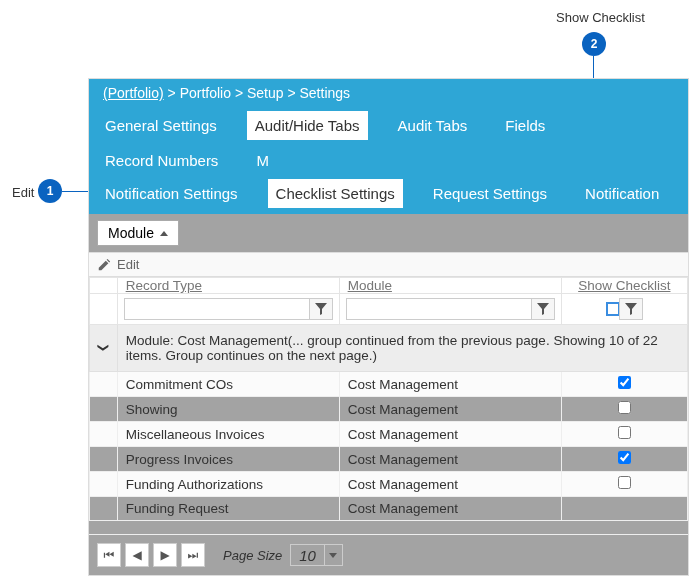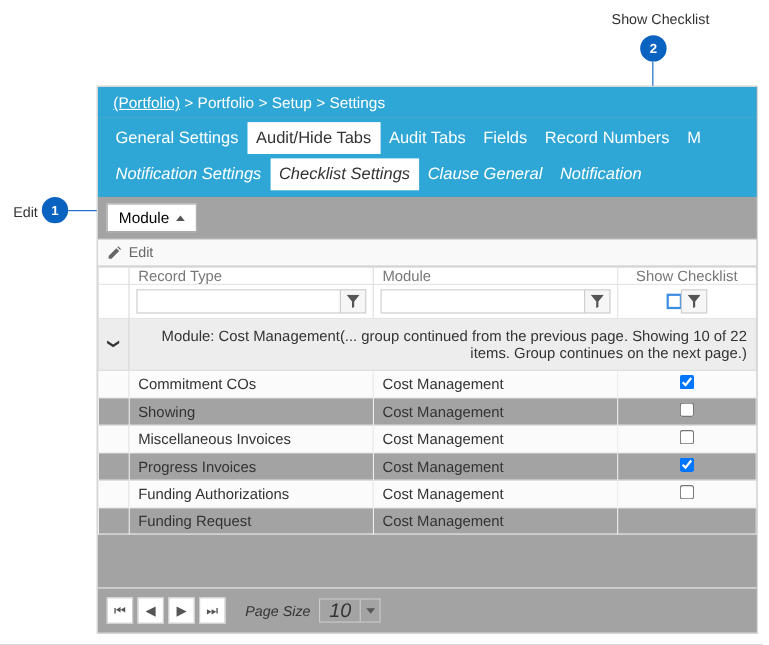--- a/index.html
+++ b/index.html
@@ -57,20 +57,21 @@
     background: #2ea6d6;
     color: #fff;
     padding: 6px 14px;
     font-size: 14px;
   }
   .breadcrumb a { color: #fff; text-decoration: underline; }
   .topnav {
     background: #2ea6d6;
     padding: 4px 8px 0 8px;
     display: flex;
+    gap: 22px;
     flex-wrap: wrap;
     row-gap: 6px;
   }
   .topnav .tab {
     color: #fff;
     padding: 6px 8px;
     font-size: 15px;
     cursor: pointer;
     white-space: nowrap;
   }
@@ -110,20 +111,21 @@
     border-collapse: collapse;
     font-size: 13.5px;
   }
   table.grid th {
     text-align: left;
     font-weight: 400;
     color: #777;
     border: 1px solid #e4e4e4;
     padding: 0 8px;
     background: #fff;
+    text-decoration: underline;
   }
   table.grid th:first-child, table.grid td:first-child {
     width: 28px;
     text-align: center;
   }
   table.grid th.col-check, .col-check { width: 140px; text-align: center; }
   .filter-row td {
     border: 1px solid #e4e4e4;
     padding: 4px 6px;
     background: #fff;
@@ -167,21 +169,20 @@
   .funnel {
     width: 12px; height: 12px;
   }
   .group-row td {
     background: #ededed;
     border: 1px solid #e0e0e0;
     padding: 8px 8px 8px 8px;
     vertical-align: top;
     font-size: 13.5px;
     color: #333;
-    text-align: right;
   }
   .group-row .chev {
     text-align: center;
     padding-top: 14px;
   }
   .data-row td {
     border: 1px solid #eee;
     padding: 4px 8px;
   }
   .data-row:nth-child(even) td { background: #fbfbfb; }
@@ -220,21 +221,21 @@
     font-style: italic;
   }
   .page-size-input {
     display: inline-flex;
     border: 1px solid #ccc;
     height: 22px;
     align-items: center;
   }
   .page-size-input span.val {
     padding: 0 8px;
-    font-size: 18px;
+    font-size: 15px;
   }
   .page-size-input .drop {
     border-left: 1px solid #ccc;
     width: 18px;
     height: 100%;
     display: flex;
     align-items: center;
     justify-content: center;
     cursor: pointer;
   }
@@ -274,24 +275,24 @@
   </div>
 
   <div class="topnav" id="tabs1">
         <span class="tab">General Settings</span>
         <span class="tab active">Audit/Hide Tabs</span>
         <span class="tab">Audit Tabs</span>
         <span class="tab">Fields</span>
         <span class="tab">Record Numbers</span>
         <span class="tab">M</span>
       </div>
-  <div class="topnav" style="padding-bottom:6px;font-style:italic;" id="tabs2">
+  <div class="topnav" style="padding-bottom:6px;" id="tabs2">
         <span class="tab">Notification Settings</span>
         <span class="tab active">Checklist Settings</span>
-        <span class="tab">Clause General</span>
+        <span class="tab">Request Settings</span>
         <span class="tab">Notification</span>
       </div>
 
   <div class="module-bar">
     <button class="module-btn">
       <span>Module</span>
       <span class="icon-tri-up"></span>
     </button>
   </div>
 

